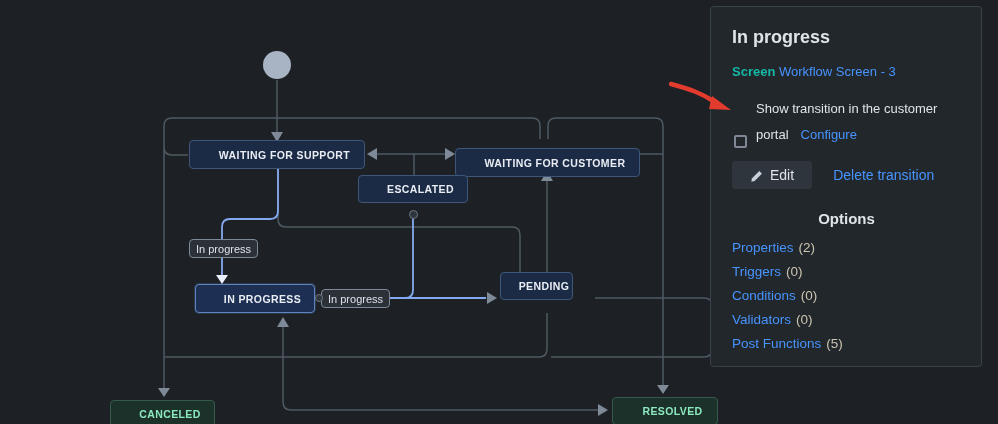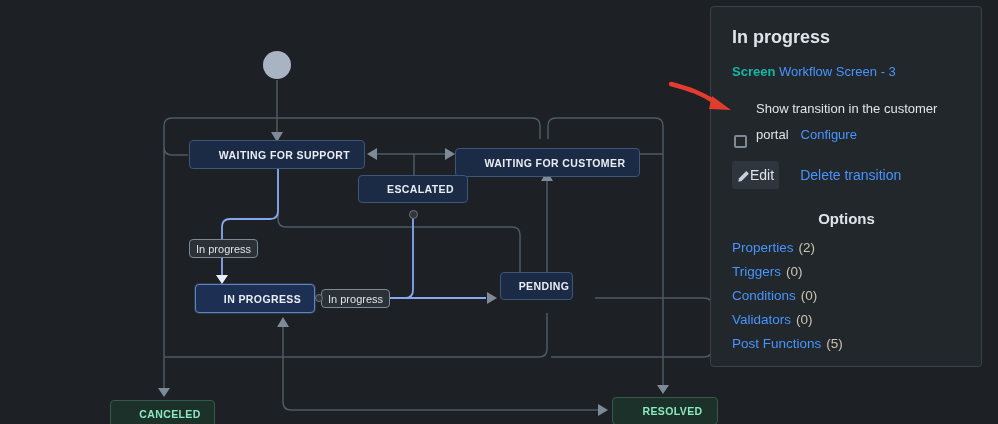--- a/index.html
+++ b/index.html
@@ -47,22 +47,22 @@
   .link{color:#4794FF;text-decoration:none;cursor:pointer;}
   .checkbox-row{margin-top:17px;display:flex;align-items:flex-end;font-size:13px;}
   .checkbox{
     width:13px;height:13px;border:2px solid #7E8995;border-radius:2px;background:transparent;
     margin:3px 9px 0 2px;flex:none;cursor:pointer;box-sizing:border-box;
   }
   .checkbox-text{width:205px;line-height:26px;color:#DEE4EA;}
   .configure{margin-left:12px;}
   .btn-row{margin-top:13px;display:flex;align-items:center;}
   .edit-btn{
-    display:inline-flex;align-items:flex-end;background:#2F353C;border:none;
-    color:#DEE4EA;font-size:14px;font-family:inherit;padding:6px 5px;border-radius:3px;cursor:pointer;
+    display:inline-flex;align-items:flex-end;gap:7px;background:#2F353C;border:none;
+    color:#DEE4EA;font-size:14px;font-family:inherit;padding:6px 18px;border-radius:3px;cursor:pointer;
   }
   .delete-link{margin-left:21px;font-size:14px;}
   .options-head{margin-top:21px;display:flex;align-items:center;flex-direction:column;}
   .options-title{font-size:15px;font-weight:bold;color:#DEE4EA;}
   .options-rule{flex:1;height:2px;background:#828D99;margin-left:10px;border-radius:1px;}
   .options-list{margin-top:9px;}
   .option-row{font-size:13.5px;line-height:24px;}
   .option-count{color:#CBC4B0;margin-left:5px;}
   
   .annotation{position:absolute;left:0;top:0;z-index:9;pointer-events:none;}

